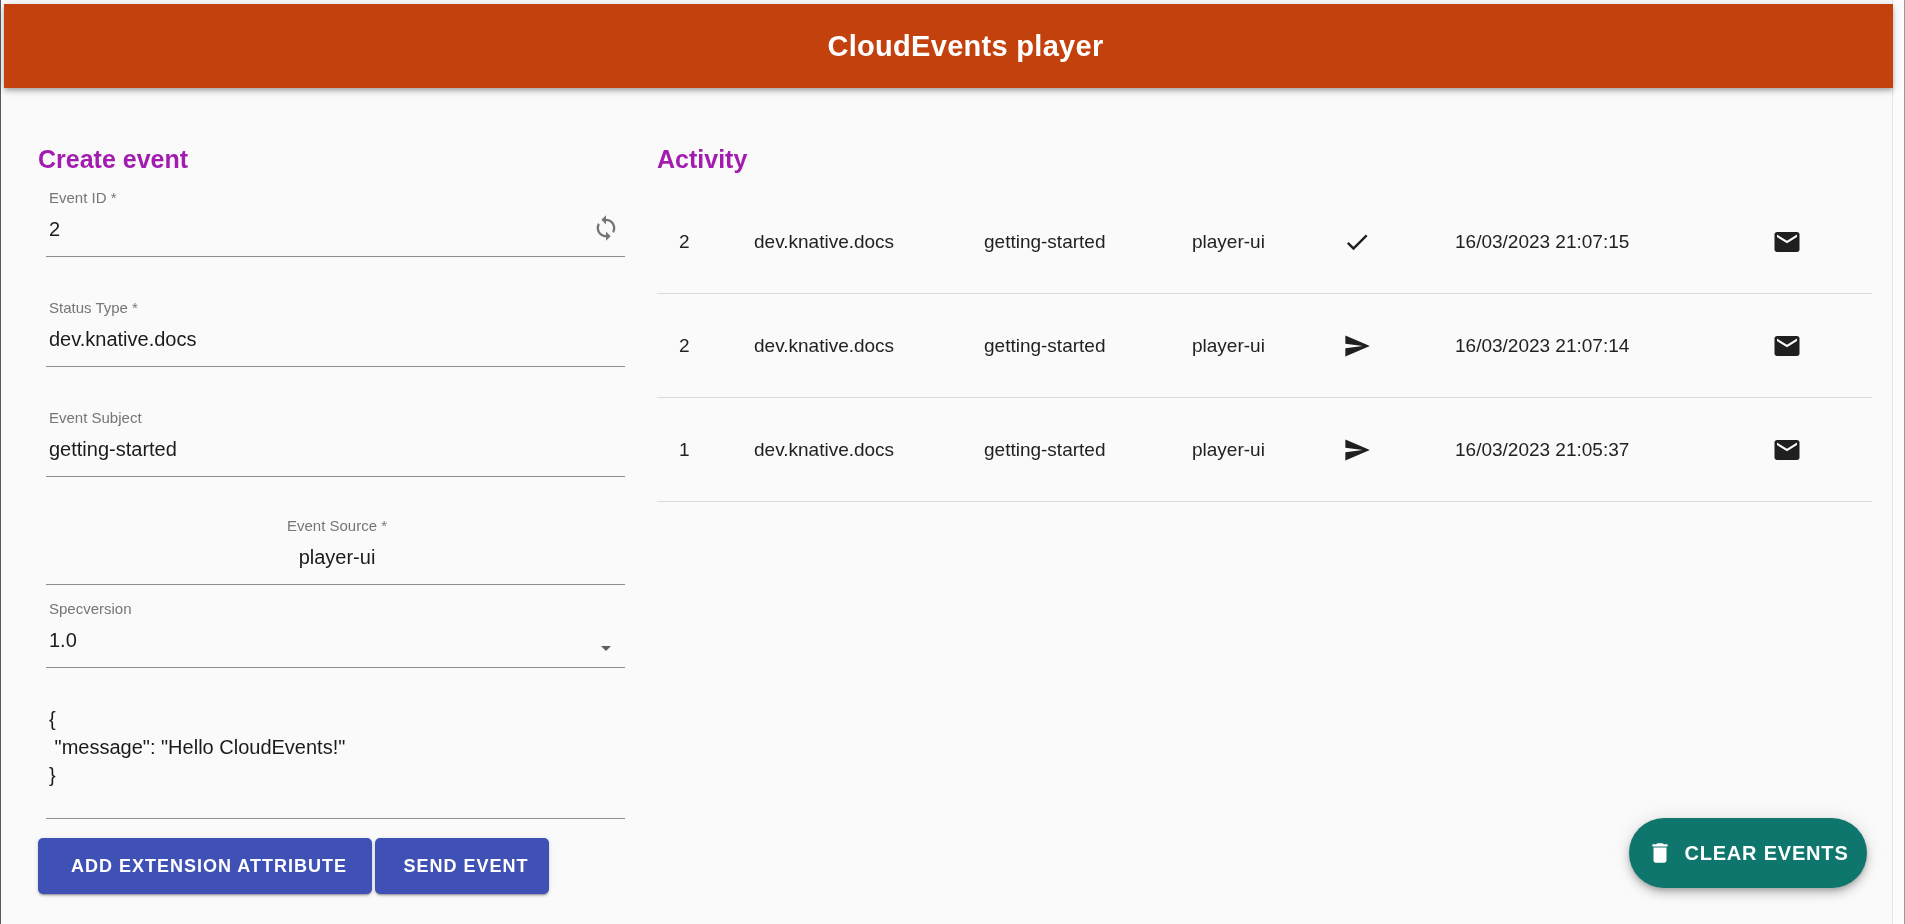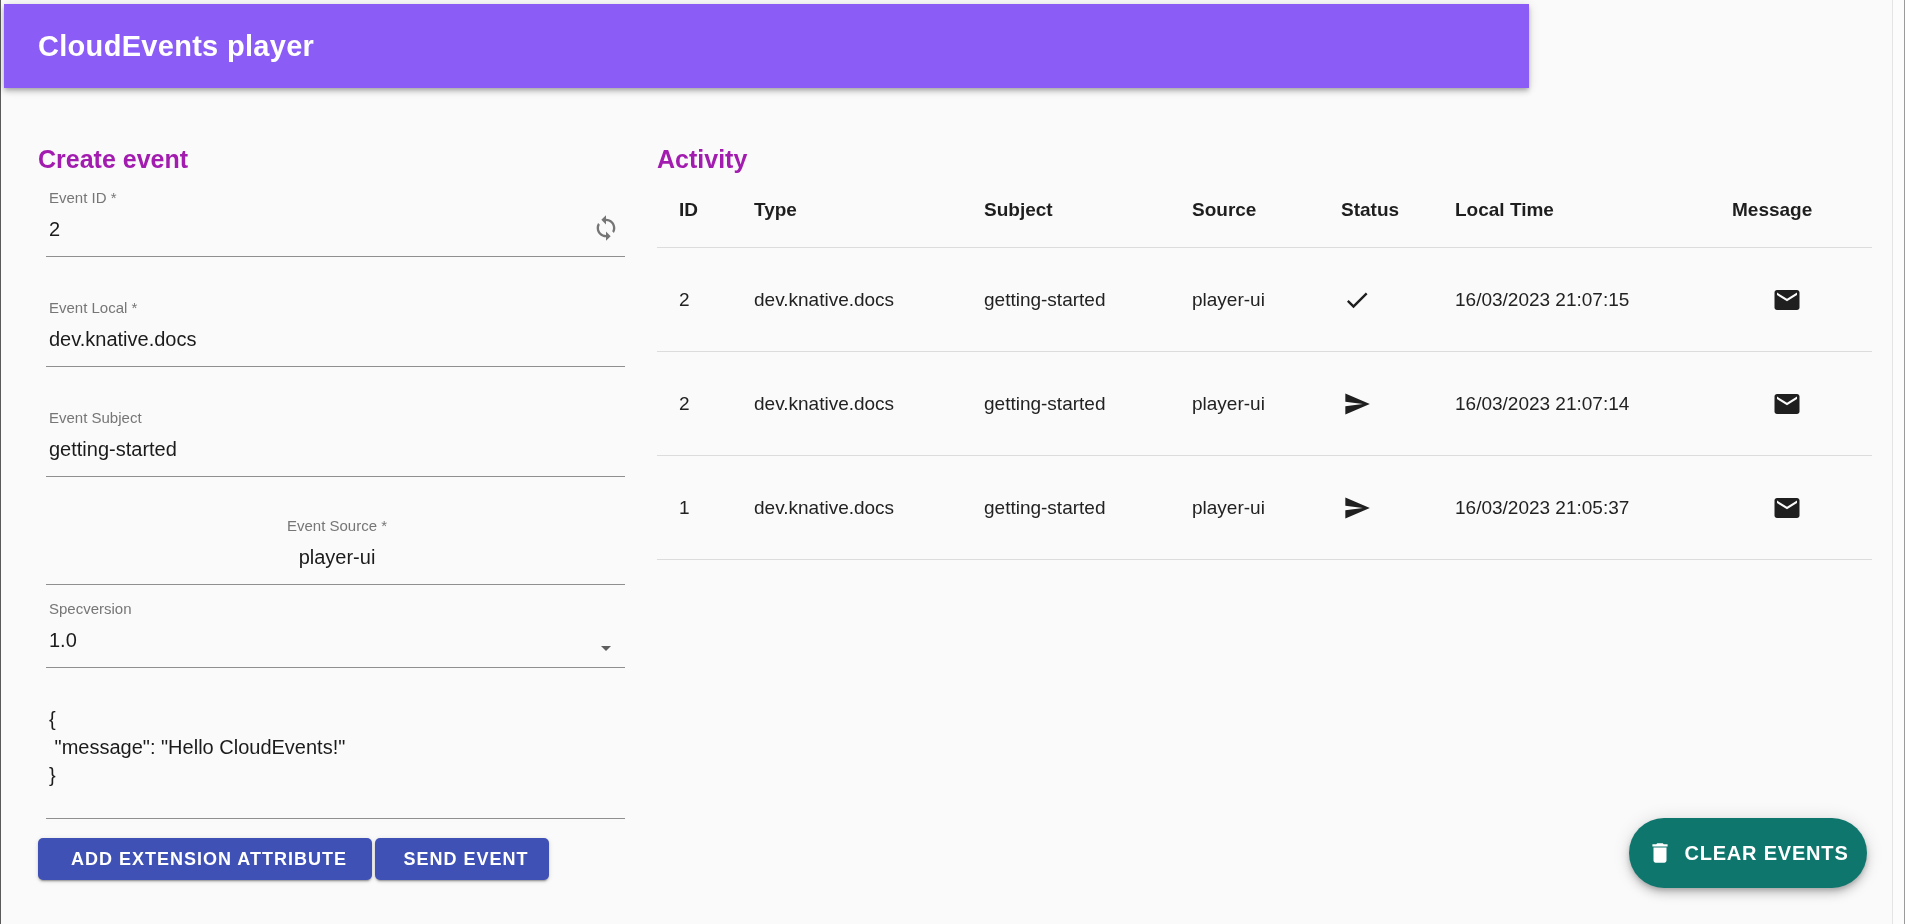--- a/index.html
+++ b/index.html
@@ -15,24 +15,24 @@
   
   .edge-left  { position: absolute; left: 0; top: 0; width: 1px; height: 100%; background: #5a5a5a; }
   .edge-right { position: absolute; right: 0; top: 0; width: 1px; height: 100%; background: #9a9a9a; }
 
   
   .scrollbar { position: absolute; top: 0; right: 1px; width: 11px; height: 100%;
                background: #fcfcfc; border-left: 1px solid #e4e4e4; }
 
   
   .appbar {
-    position: absolute; left: 4px; top: 4px; width: 1525px; height: 84px;
-    background: #8b5cf6;
+    position: absolute; left: 4px; top: 4px; width: 1889px; height: 84px;
+    background: #c2410c;
     box-shadow: 0 2px 4px -1px rgba(0,0,0,.2), 0 4px 5px 0 rgba(0,0,0,.14), 0 1px 10px 0 rgba(0,0,0,.12);
-    display: flex; align-items: center;
+    display: flex; align-items: center; justify-content: center;
   }
   .appbar .title { color: #ffffff; font-size: 29px; font-weight: 700; margin-left: 34px; letter-spacing: .3px; }
 
   
   .section-heading { position: absolute; font-size: 25px; font-weight: 700; color: #a21caf; }
   #create-heading { left: 38px; top: 124px; }
   #activity-heading { left: 657px; top: 124px; }
 
   
   .field { position: absolute; left: 46px; width: 579px; border-bottom: 1px solid #8f8f8f; }
@@ -45,21 +45,21 @@
   #field-source  { top: 511px; height: 73px; text-align: center; }
   #field-spec    { top: 594px; height: 73px; }
   #field-message { top: 697px; height: 121px; }
 
   .field-icon { position: absolute; }
   #refresh-icon { left: 592px; top: 214px; width: 28px; height: 28px; cursor: pointer; }
   #spec-arrow   { left: 594px; top: 636px; width: 24px; height: 24px; cursor: pointer; }
 
   
   .btn {
-    position: absolute; top: 838px; height: 42px;
+    position: absolute; top: 838px; height: 56px;
     background: #3f51b5; color: #ffffff;
     font-family: "Liberation Sans", sans-serif;
     font-size: 18px; font-weight: 700; letter-spacing: 1px;
     border: none; border-radius: 5px;
     box-shadow: 0 3px 1px -2px rgba(0,0,0,.2), 0 2px 2px 0 rgba(0,0,0,.14), 0 1px 5px 0 rgba(0,0,0,.12);
     display: flex; align-items: center; justify-content: center; cursor: pointer; padding-left: 14px;
   }
   #btn-add-ext { left: 38px; width: 334px; }
   #btn-send    { left: 375px; width: 174px; }
 
@@ -108,21 +108,21 @@
 
   <div class="field" id="field-id">
     <div class="label">Event ID *</div>
     <div class="value">2</div>
   </div>
   <svg class="field-icon" id="refresh-icon" viewBox="0 0 24 24">
     <path fill="#757575" d="M12 4V1L8 5l4 4V6c3.31 0 6 2.69 6 6 0 1.01-.25 1.97-.7 2.8l1.46 1.46C19.54 15.03 20 13.57 20 12c0-4.42-3.58-8-8-8zm0 14c-3.31 0-6-2.69-6-6 0-1.01.25-1.97.7-2.8L5.24 7.74C4.46 8.97 4 10.43 4 12c0 4.42 3.58 8 8 8v3l4-4-4-4v3z"></path>
   </svg>
 
   <div class="field" id="field-type">
-    <div class="label">Event Local *</div>
+    <div class="label">Status Type *</div>
     <div class="value">dev.knative.docs</div>
   </div>
 
   <div class="field" id="field-subject">
     <div class="label">Event Subject</div>
     <div class="value">getting-started</div>
   </div>
 
   <div class="field" id="field-source">
     <div class="label">Event Source *</div>
@@ -142,29 +142,20 @@
  "message": "Hello CloudEvents!"
 }</div>
   </div>
 
   <button class="btn" id="btn-add-ext">ADD EXTENSION ATTRIBUTE</button>
   <button class="btn" id="btn-send">SEND EVENT</button>
 
   <h2 class="section-heading" id="activity-heading">Activity</h2>
 
   <div class="table">
-    <div class="trow thead">
-      <div>ID</div>
-      <div>Type</div>
-      <div>Subject</div>
-      <div>Source</div>
-      <div>Status</div>
-      <div>Local Time</div>
-      <div>Message</div>
-    </div>
 
     <div class="trow tdata">
       <div>2</div>
       <div>dev.knative.docs</div>
       <div>getting-started</div>
       <div>player-ui</div>
       <div class="cell-icon status-icon-wrap">
         <svg width="28" height="28" viewBox="0 0 24 24">
           <path fill="#1f1f1f" d="M9 16.17L4.83 12l-1.42 1.41L9 19 21 7l-1.41-1.41z"></path>
         </svg>

